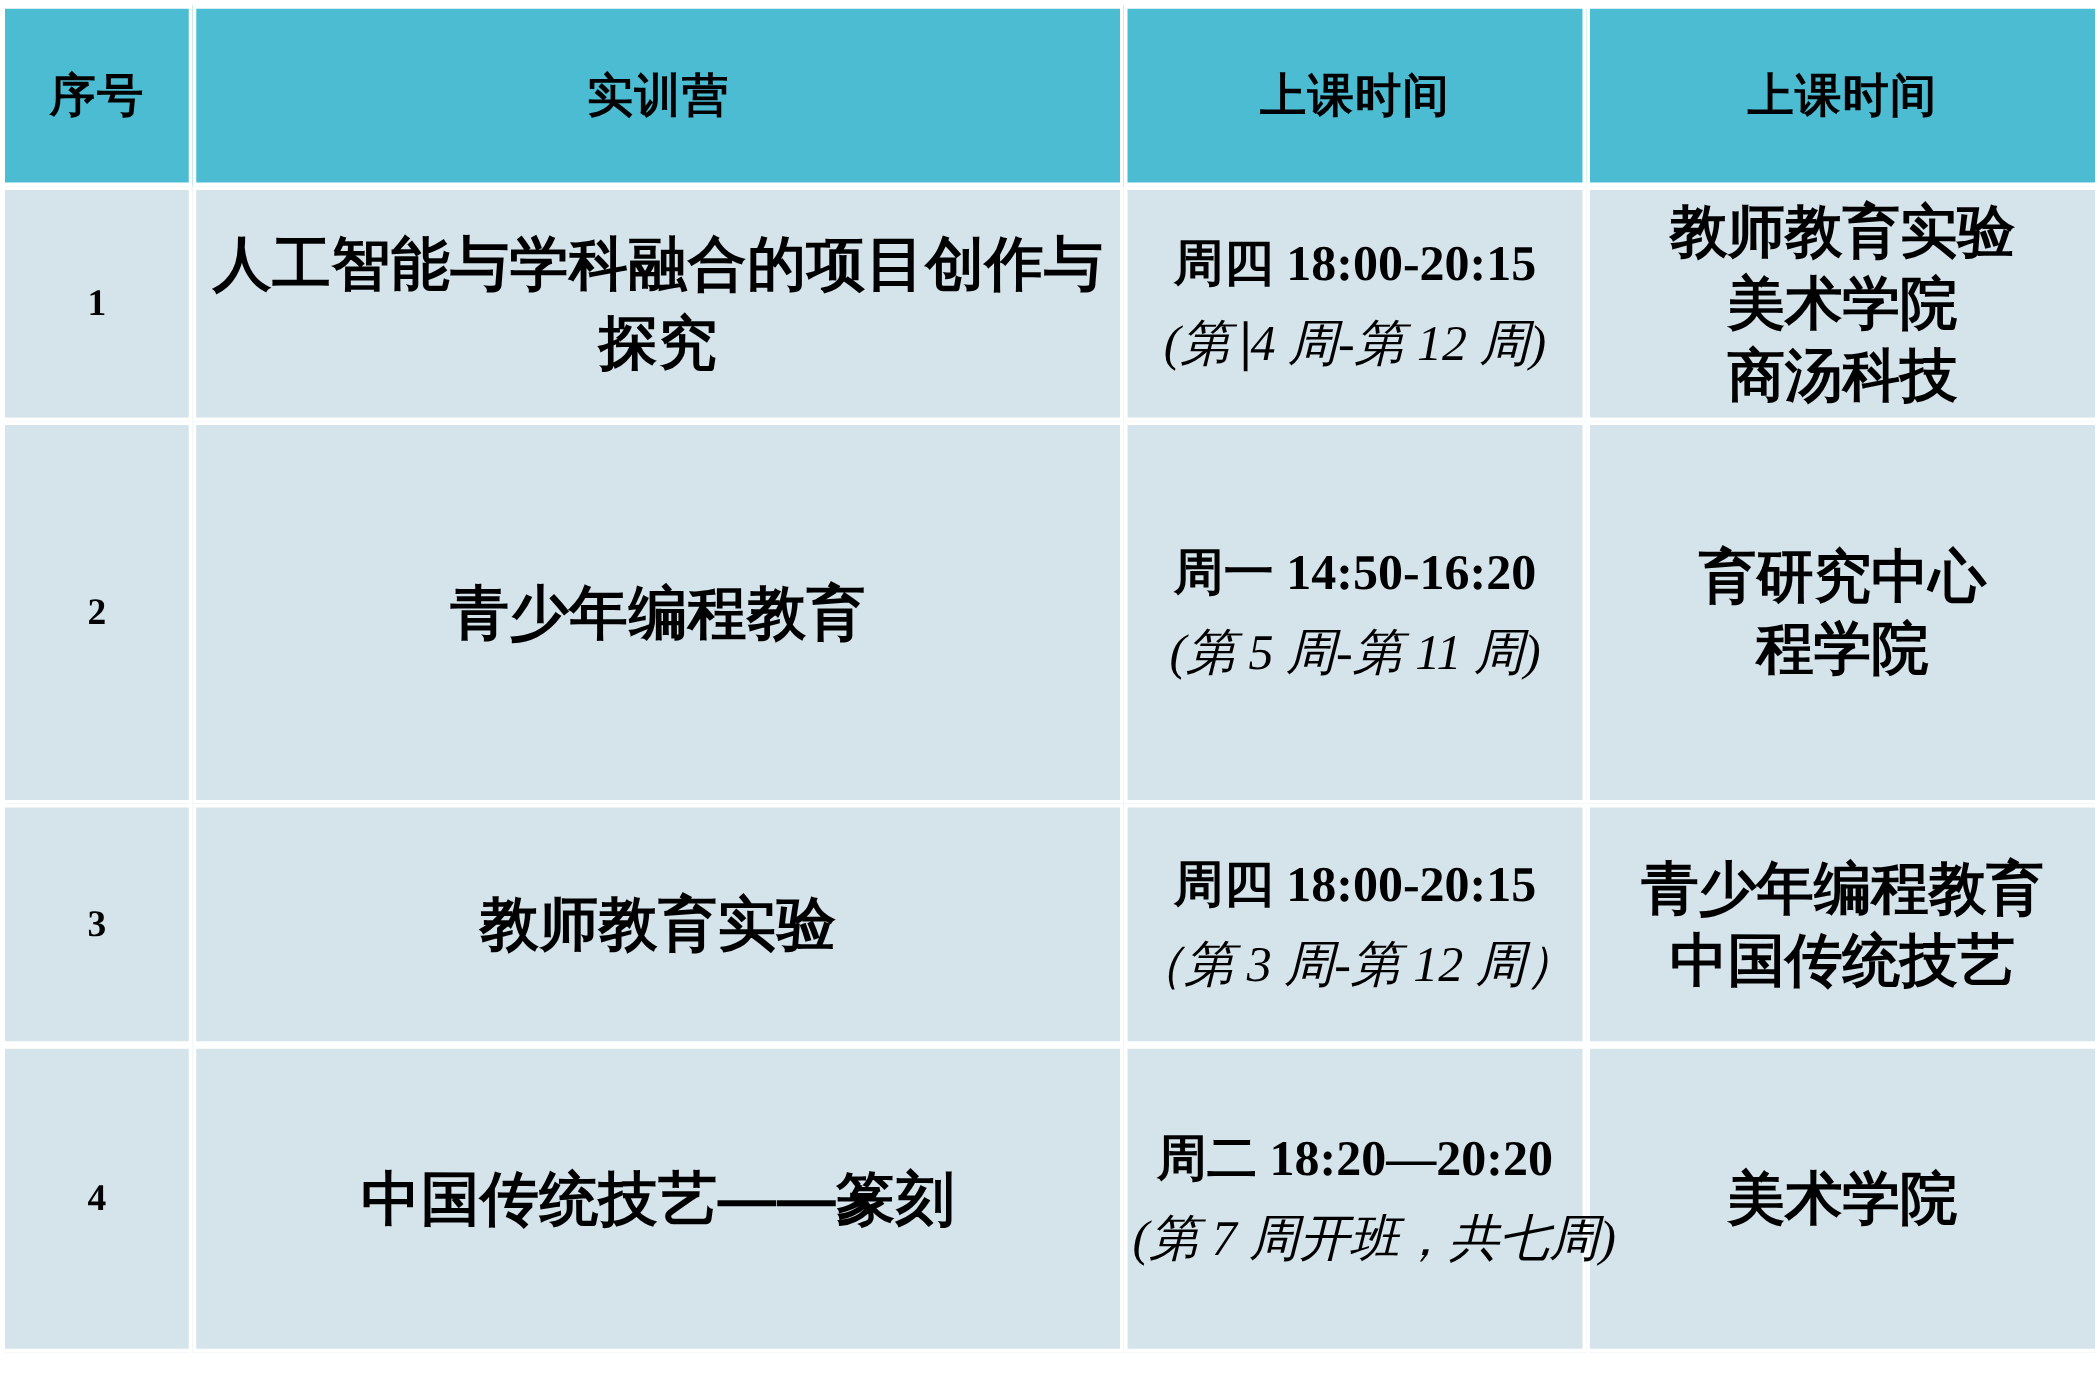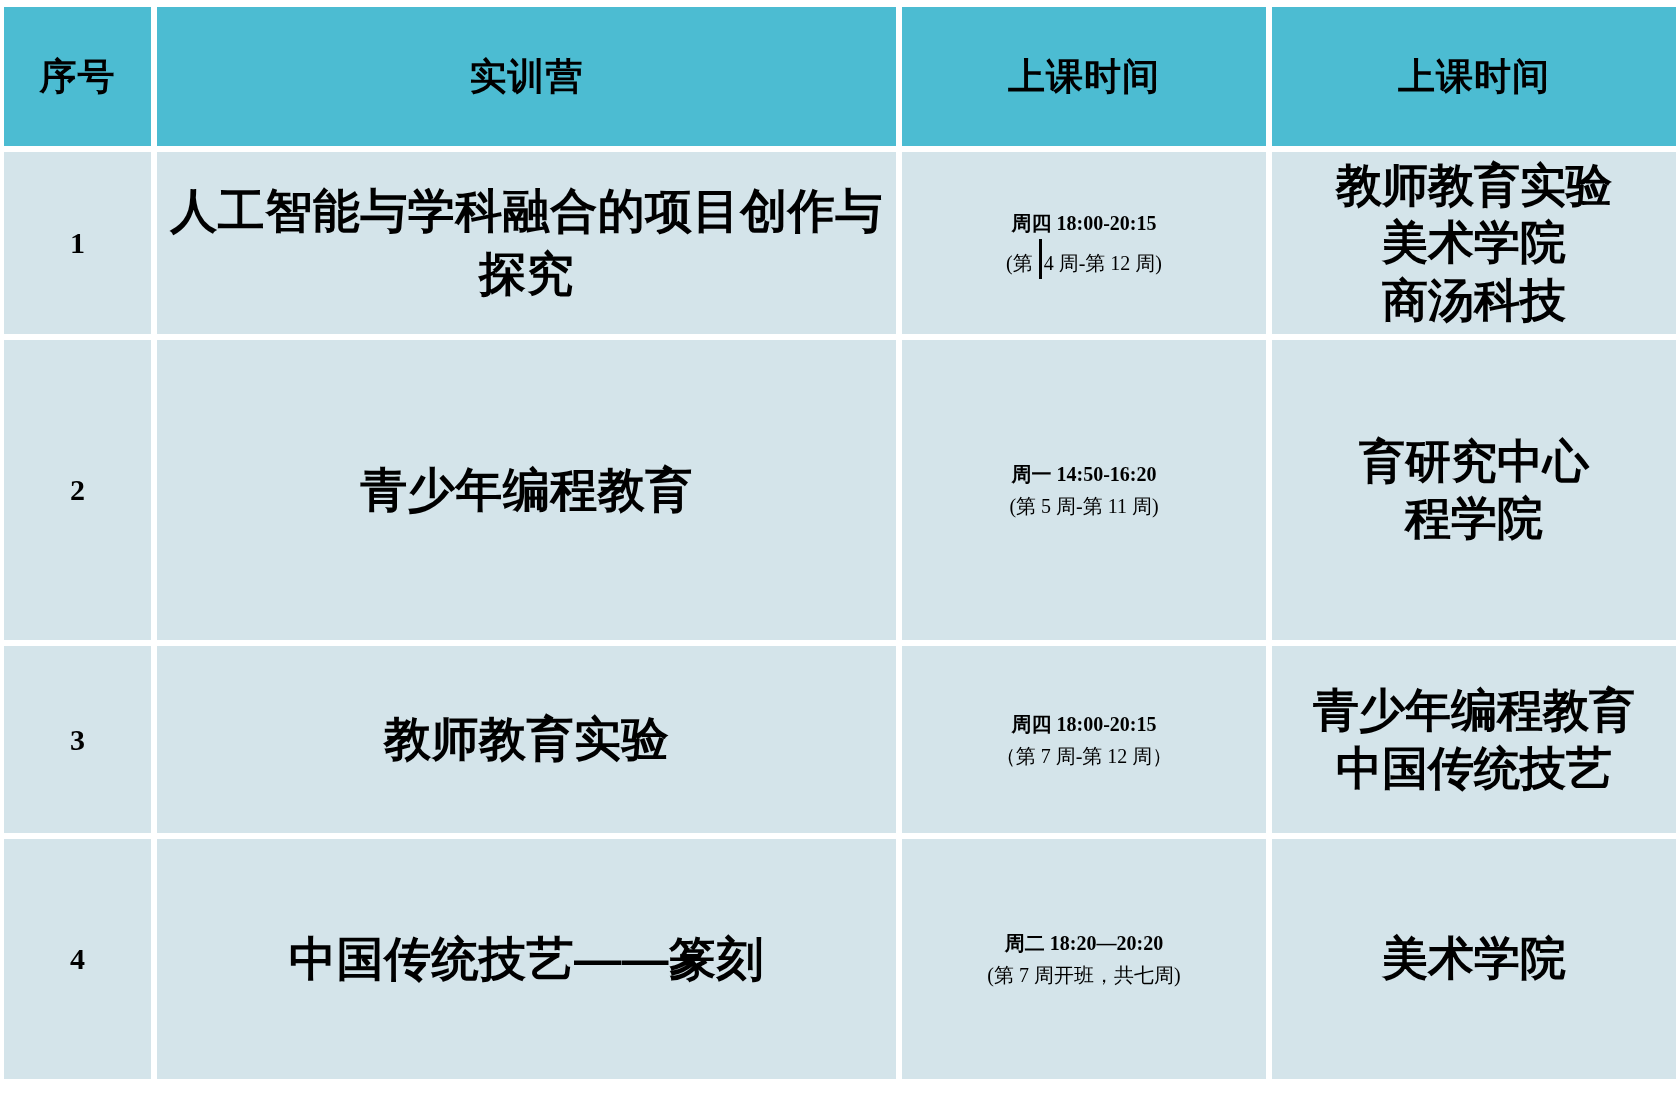--- a/index.html
+++ b/index.html
@@ -75,33 +75,34 @@
 
   td.col-camp {
     font-size: 47px;
     font-weight: bold;
     letter-spacing: 0.5px;
     font-family: "Liberation Sans", "DejaVu Sans", sans-serif;
   }
 
   td.col-time {
     font-family: "Liberation Serif", "DejaVu Serif", serif;
-    font-size: 20px;
+    font-size: 40px;
     line-height: 1.6;
     padding: 0 4px;
   }
   .time-main {
     font-weight: bold;
     display: block;
     white-space: nowrap;
   }
   .time-sub {
     display: block;
     white-space: nowrap;
     font-weight: normal;
+    font-style: italic;
   }
 
   td.col-dept {
     font-family: "Liberation Serif", "DejaVu Serif", serif;
     font-size: 46px;
     font-weight: bold;
     line-height: 1.25;
     padding: 0 14px;
   }
   .dept-line { display: block; }
@@ -168,21 +169,21 @@
           <span class="dept-line">育研究中心</span>
           <span class="dept-line">程学院</span>
         </td>
       </tr>
 
       <tr class="row-3">
         <td class="col-no">3</td>
         <td class="col-camp">教师教育实验</td>
         <td class="col-time">
           <span class="time-main">周四 18:00-20:15</span>
-          <span class="time-sub">（第 7 周-第 12 周）</span>
+          <span class="time-sub">（第 3 周-第 12 周）</span>
         </td>
         <td class="col-dept">
           <span class="dept-line">青少年编程教育</span>
           <span class="dept-line">中国传统技艺</span>
         </td>
       </tr>
 
       <tr class="row-4">
         <td class="col-no">4</td>
         <td class="col-camp">中国传统技艺——篆刻</td>

